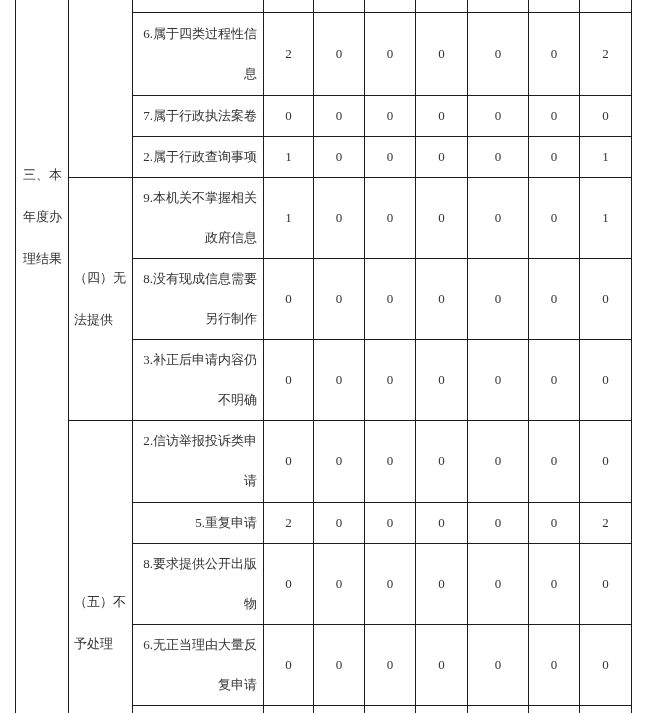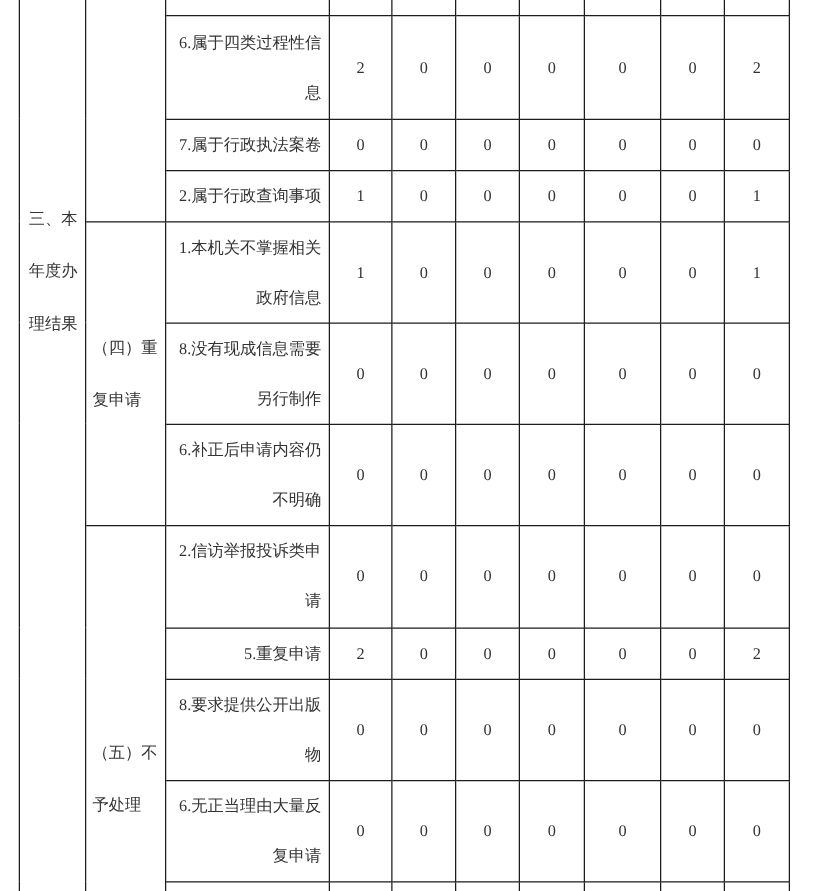--- a/index.html
+++ b/index.html
@@ -135,22 +135,22 @@
         <td class="num">1</td>
         <td class="num">0</td>
         <td class="num">0</td>
         <td class="num">0</td>
         <td class="num">0</td>
         <td class="num">0</td>
         <td class="num">1</td>
       </tr>
 
       <tr class="rh81">
-        <td class="category" rowspan="3">（四）重复申请</td>
-        <td class="item">1.本机关不掌握相关政府信息</td>
+        <td class="category" rowspan="3">（四）无法提供</td>
+        <td class="item">9.本机关不掌握相关政府信息</td>
         <td class="num">1</td>
         <td class="num">0</td>
         <td class="num">0</td>
         <td class="num">0</td>
         <td class="num">0</td>
         <td class="num">0</td>
         <td class="num">1</td>
       </tr>
 
       <tr class="rh81">
@@ -158,21 +158,21 @@
         <td class="num">0</td>
         <td class="num">0</td>
         <td class="num">0</td>
         <td class="num">0</td>
         <td class="num">0</td>
         <td class="num">0</td>
         <td class="num">0</td>
       </tr>
 
       <tr class="rh80">
-        <td class="item">6.补正后申请内容仍不明确</td>
+        <td class="item">3.补正后申请内容仍不明确</td>
         <td class="num">0</td>
         <td class="num">0</td>
         <td class="num">0</td>
         <td class="num">0</td>
         <td class="num">0</td>
         <td class="num">0</td>
         <td class="num">0</td>
       </tr>
 
       <tr class="rh82">

